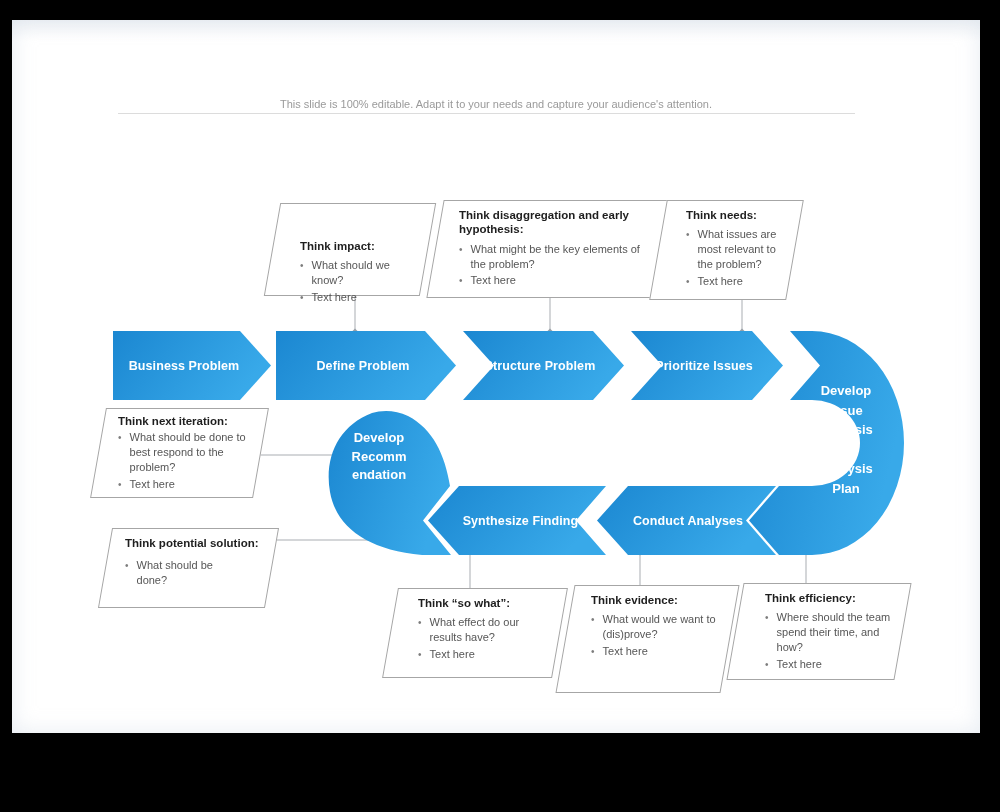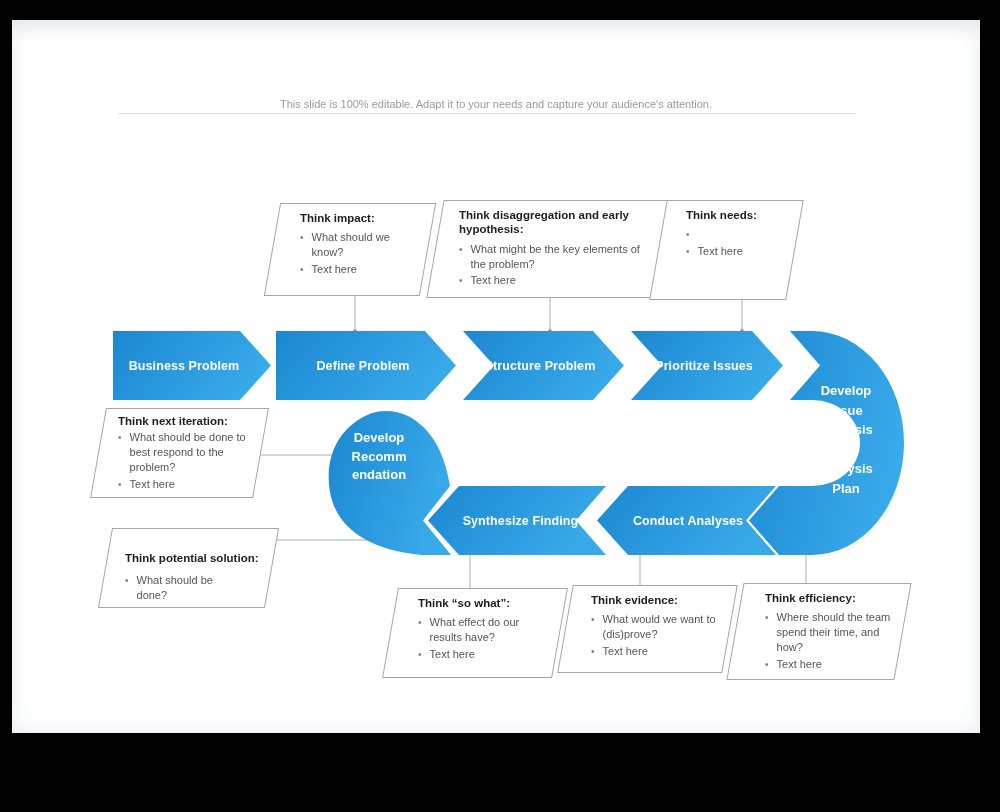--- a/index.html
+++ b/index.html
@@ -103,21 +103,21 @@
     <text class="arrow-label" x="540" y="370" text-anchor="middle">Structure Problem</text>
     <text class="arrow-label" x="704" y="370" text-anchor="middle">Prioritize Issues</text>
     <text class="arrow-label-multi" x="846" y="395" text-anchor="middle"><tspan x="846" dy="0">Develop</tspan><tspan x="846" dy="19.5">Issue</tspan><tspan x="846" dy="19.5">Analysis</tspan><tspan x="846" dy="19.5">and</tspan><tspan x="846" dy="19.5">Analysis</tspan><tspan x="846" dy="19.5">Plan</tspan></text>
     <text class="arrow-label" x="688" y="525" text-anchor="middle">Conduct Analyses</text>
     <text class="arrow-label" x="524" y="525" text-anchor="middle">Synthesize Findings</text>
     <text class="arrow-label-multi" x="379" y="442" text-anchor="middle"><tspan x="379" dy="0">Develop</tspan><tspan x="379" dy="18.5">Recomm</tspan><tspan x="379" dy="18.5">endation</tspan></text>
   </svg>
 
   <div class="callout" style="left:260px;top:183px;width:156px;height:93px;">
     <div class="callout-bg"></div>
-    <div class="callout-body" style="padding-left:28px;padding-right:14px;">
+    <div class="callout-body" style="padding-left:28px;padding-right:14px;margin-top:28px;">
       <div class="callout-title">Think impact:</div>
       <ul class="callout-list">
         <li class="bullet-row">
             <span class="bullet-dot">•</span>
             <span class="bullet-text narrow">What should we know?</span>
           </li>
         <li class="bullet-row">
             <span class="bullet-dot">•</span>
             <span class="bullet-text">Text here</span>
           </li>
@@ -142,20 +142,21 @@
     </div>
   </div>
 
   <div class="callout" style="left:646px;top:180px;width:137px;height:100px;">
     <div class="callout-bg"></div>
     <div class="callout-body" style="padding-left:28px;padding-right:6px;">
       <div class="callout-title">Think needs:</div>
       <ul class="callout-list">
         <li class="bullet-row">
             <span class="bullet-dot">•</span>
+            <span class="bullet-text">What issues are most relevant to the problem?</span>
           </li>
         <li class="bullet-row">
             <span class="bullet-dot">•</span>
             <span class="bullet-text">Text here</span>
           </li>
       </ul>
     </div>
   </div>
 
   <div class="callout" style="left:86px;top:388px;width:163px;height:90px;">
@@ -170,21 +171,21 @@
         <li class="bullet-row">
             <span class="bullet-dot">•</span>
             <span class="bullet-text">Text here</span>
           </li>
       </ul>
     </div>
   </div>
 
   <div class="callout" style="left:93px;top:508px;width:167px;height:80px;">
     <div class="callout-bg"></div>
-    <div class="callout-body" style="padding-left:20px;padding-right:8px;margin-top:15px;">
+    <div class="callout-body" style="padding-left:20px;padding-right:8px;">
       <div class="callout-title">Think potential solution:</div>
       <ul class="callout-list" style="margin-top:8px;">
         <li class="bullet-row">
             <span class="bullet-dot">•</span>
             <span class="bullet-text narrow">What should be done?</span>
           </li>
       </ul>
     </div>
   </div>
 
@@ -198,21 +199,21 @@
             <span class="bullet-text">What effect do our results have?</span>
           </li>
         <li class="bullet-row">
             <span class="bullet-dot">•</span>
             <span class="bullet-text">Text here</span>
           </li>
       </ul>
     </div>
   </div>
 
-  <div class="callout" style="left:553px;top:565px;width:165px;height:88px;">
+  <div class="callout" style="left:553px;top:565px;width:165px;height:108px;">
     <div class="callout-bg"></div>
     <div class="callout-body" style="padding-left:26px;padding-right:8px;">
       <div class="callout-title">Think evidence:</div>
       <ul class="callout-list">
         <li class="bullet-row">
             <span class="bullet-dot">•</span>
             <span class="bullet-text">What would we want to (dis)prove?</span>
           </li>
         <li class="bullet-row">
             <span class="bullet-dot">•</span>

